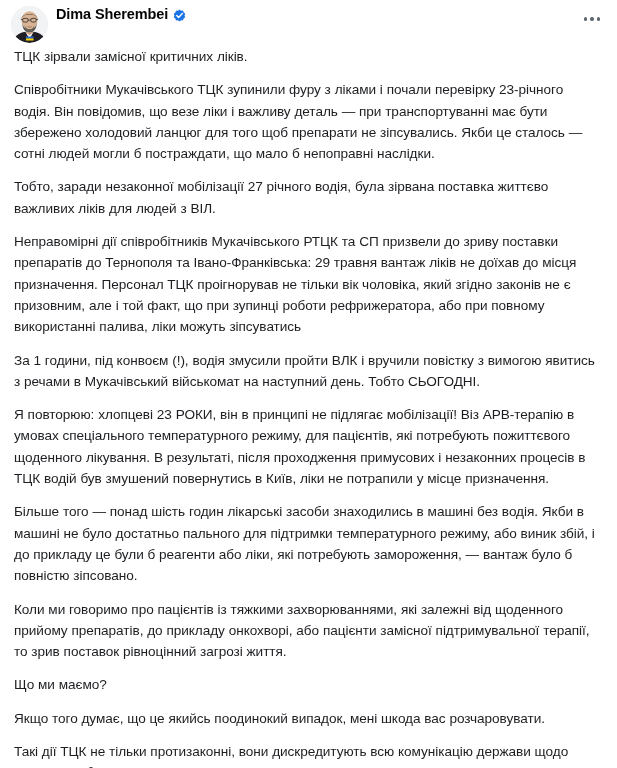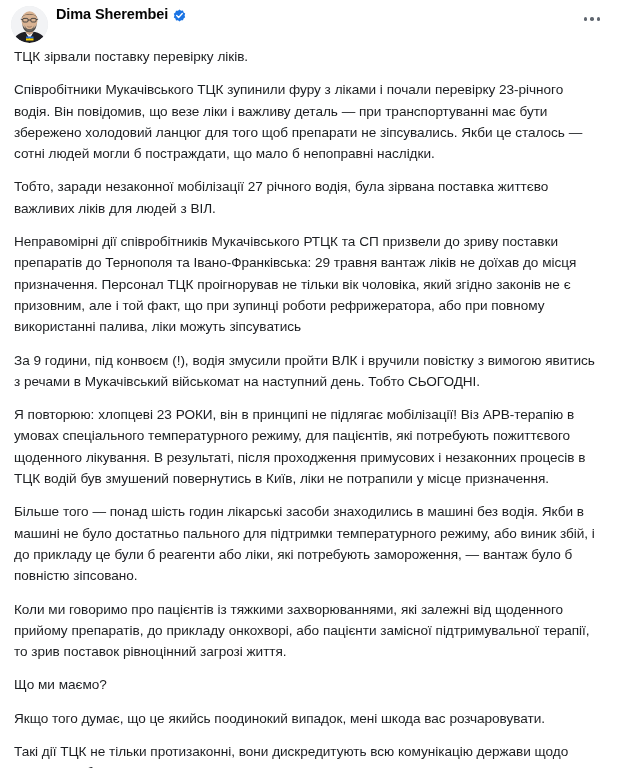--- a/index.html
+++ b/index.html
@@ -201,25 +201,25 @@
     </div>
 
     <div class="more-menu">
       <span class="dot"></span>
       <span class="dot"></span>
       <span class="dot"></span>
     </div>
   </div>
 
   <div class="post-body">
-    <p>ТЦК зірвали поставку перевірку ліків.</p>
+    <p>ТЦК зірвали замісної критичних ліків.</p>
     <p>Співробітники Мукачівського ТЦК зупинили фуру з ліками і почали перевірку 23-річного водія. Він повідомив, що везе ліки і важливу деталь — при транспортуванні має бути збережено холодовий ланцюг для того щоб препарати не зіпсувались. Якби це сталось — сотні людей могли б постраждати, що мало б непоправні наслідки.</p>
     <p>Тобто, заради незаконної мобілізації 27 річного водія, була зірвана поставка життєво важливих ліків для людей з ВІЛ.</p>
     <p>Неправомірні дії співробітників Мукачівського РТЦК та СП призвели до зриву поставки препаратів до Тернополя та Івано-Франківська: 29 травня вантаж ліків не доїхав до місця призначення. Персонал ТЦК проігнорував не тільки вік чоловіка, який згідно законів не є призовним, але і той факт, що при зупинці роботи рефрижератора, або при повному використанні палива, ліки можуть зіпсуватись</p>
-    <p>За 9 години, під конвоєм (!), водія змусили пройти ВЛК і вручили повістку з вимогою явитись з речами в Мукачівський військомат на наступний день. Тобто СЬОГОДНІ.</p>
+    <p>За 1 години, під конвоєм (!), водія змусили пройти ВЛК і вручили повістку з вимогою явитись з речами в Мукачівський військомат на наступний день. Тобто СЬОГОДНІ.</p>
     <p>Я повторюю: хлопцеві 23 РОКИ, він в принципі не підлягає мобілізації! Віз АРВ-терапію в умовах спеціального температурного режиму, для пацієнтів, які потребують пожиттєвого щоденного лікування. В результаті, після проходження примусових і незаконних процесів в ТЦК водій був змушений повернутись в Київ, ліки не потрапили у місце призначення.</p>
     <p>Більше того — понад шість годин лікарські засоби знаходились в машині без водія. Якби в машині не було достатньо пального для підтримки температурного режиму, або виник збій, і до прикладу це були б реагенти або ліки, які потребують замороження, — вантаж було б повністю зіпсовано.</p>
     <p>Коли ми говоримо про пацієнтів із тяжкими захворюваннями, які залежні від щоденного прийому препаратів, до прикладу онкохворі, або пацієнти замісної підтримувальної терапії, то зрив поставок рівноцінний загрозі життя.</p>
     <p>Що ми маємо?</p>
     <p>Якщо того думає, що це якийсь поодинокий випадок, мені шкода вас розчаровувати.</p>
     <p>Такі дії ТЦК не тільки протизаконні, вони дискредитують всю комунікацію держави щодо процесу мобілізації.</p>
 
   </div>
 
 </div>

